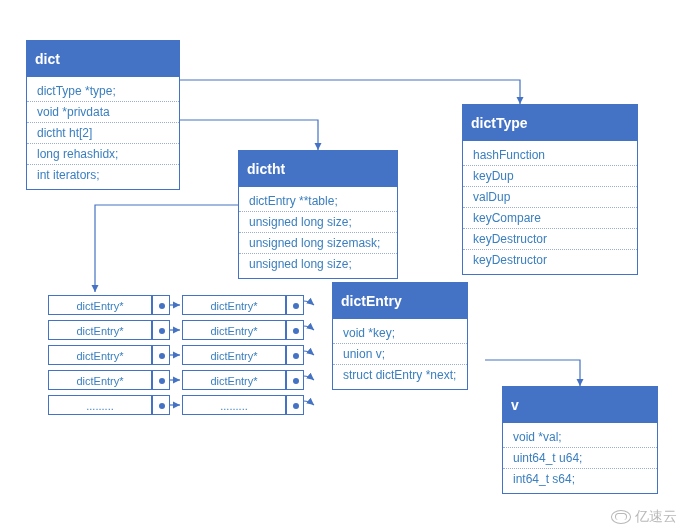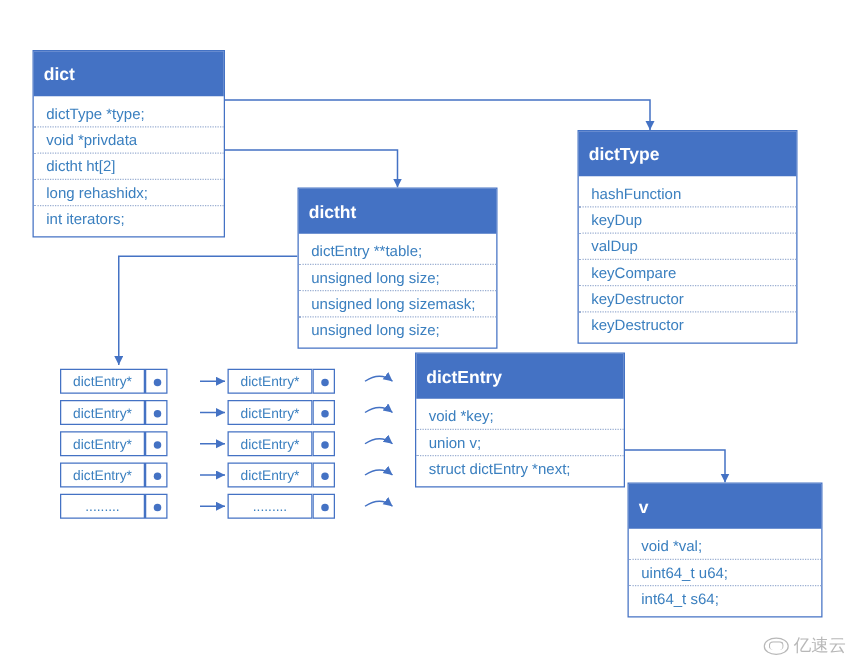--- a/index.html
+++ b/index.html
@@ -49,21 +49,21 @@
     border: 1px solid #4472c4;
     background: #ffffff;
     color: #3a7fbf;
     font-size: 11px;
     height: 20px;
     line-height: 20px;
     box-sizing: border-box;
     text-align: center;
   }
   .label-cell {
-    width: 68px;
+    width: 104px;
     padding: 0 4px;
   }
   .conn-cell {
     width: 18px;
     position: relative;
   }
   .conn-cell::after{
     content:"";
     position:absolute;
     left:6px; top:7px;
@@ -175,21 +175,21 @@
 <div class="struct-box" style="left:238px; top:150px; width:160px;">
   <div class="struct-title">dictht</div>
   <div class="struct-body">
     <div class="struct-field">dictEntry **table;</div>
     <div class="struct-field">unsigned long size;</div>
     <div class="struct-field">unsigned long sizemask;</div>
     <div class="struct-field">unsigned long size;</div>
   </div>
 </div>
 
-<div class="struct-box" style="left:332px; top:282px; width:168px;">
+<div class="struct-box" style="left:332px; top:282px; width:136px;">
   <div class="struct-title">dictEntry</div>
   <div class="struct-body">
     <div class="struct-field">void *key;</div>
     <div class="struct-field">union v;</div>
     <div class="struct-field">struct dictEntry *next;</div>
   </div>
 </div>
 
 <div class="struct-box" style="left:502px; top:386px; width:156px;">
   <div class="struct-title">v</div>

